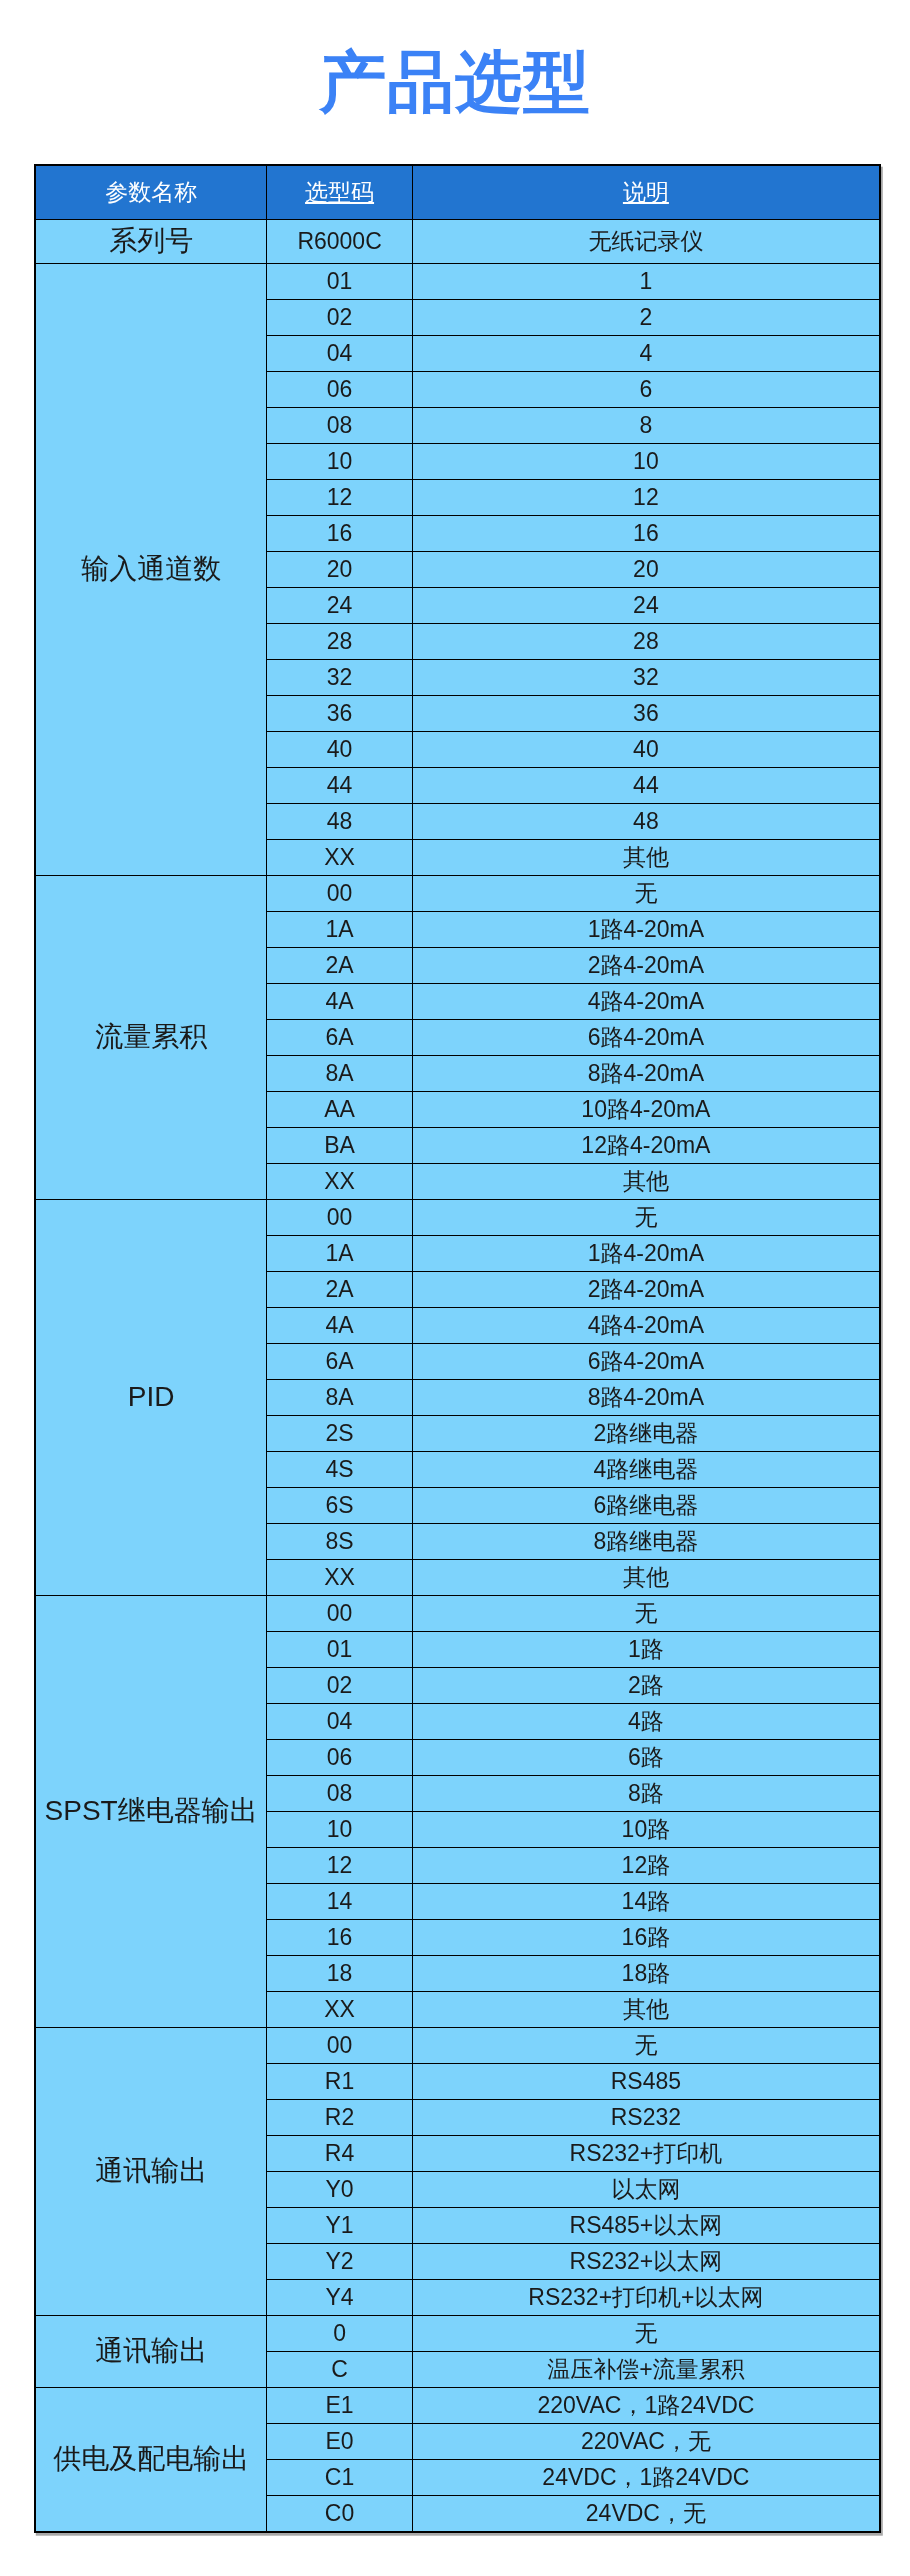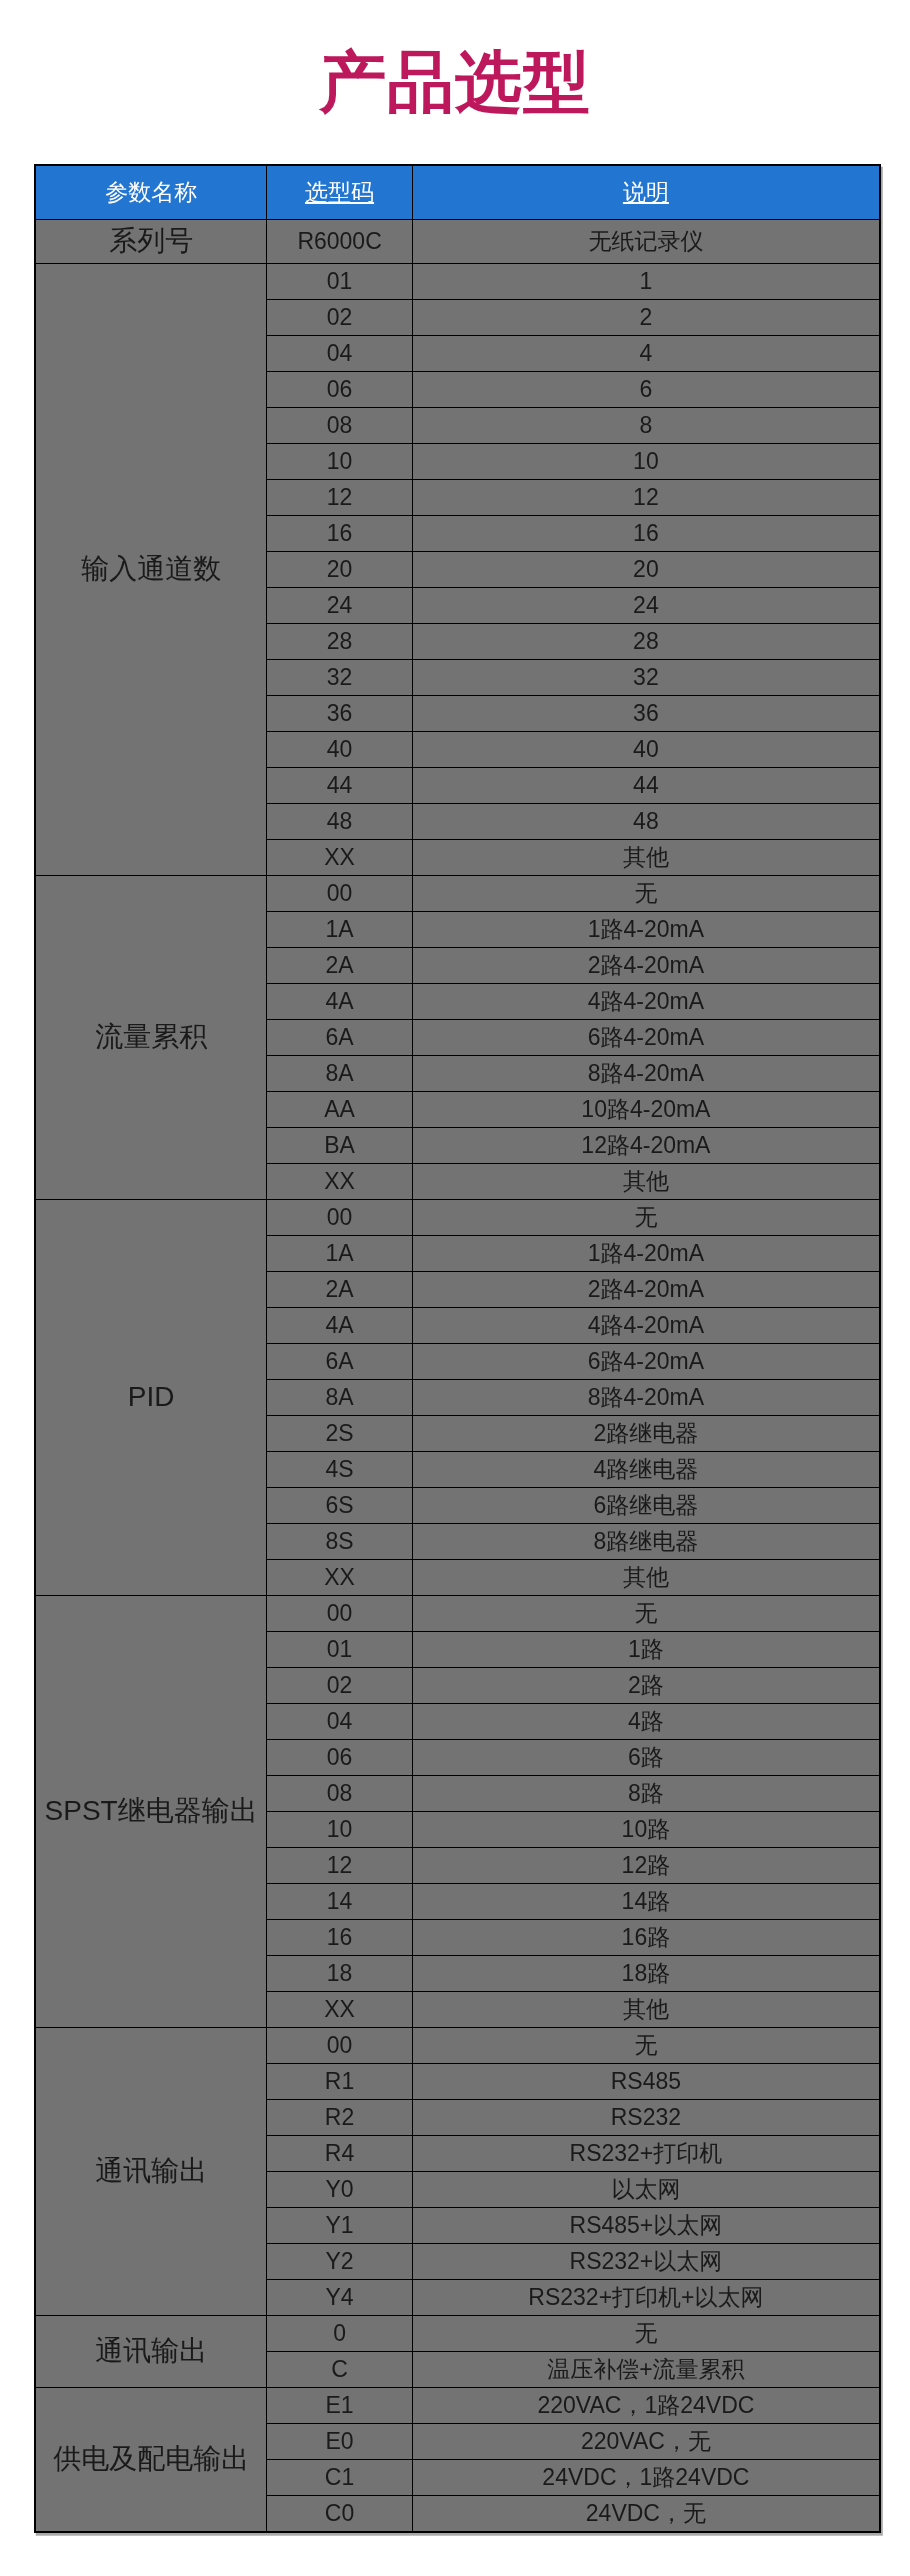--- a/index.html
+++ b/index.html
@@ -12,31 +12,31 @@
     min-height: 2576px;
     font-family: "Liberation Sans", "DejaVu Sans", sans-serif;
     color: #1a1a1a;
   }
   .title {
     margin: 42px 0 0 0;
     text-align: center;
     font-size: 67px;
     line-height: 1.2;
     font-weight: bold;
-    color: #be185d;
+    color: #3b82f6;
     letter-spacing: 0.9px;
   }
   table.sel-table {
     border-collapse: collapse;
     table-layout: fixed;
     width: 847px;
     margin: 42px 0 0 34px;
     border: 2.7px solid var(--border, #000);
     box-shadow: 1.8px 2.7px 0 var(--shadow, #a8a8a8);
-    background: #737373;
+    background: #7dd3fc;
   }
   col.c1 { width: 231px; }
   col.c2 { width: 145px; }
   col.c3 { width: 466px; }
   th {
     background: var(--header-bg, #2275d0);
     color: var(--header-text, #ffffff);
     font-size: 23px;
     font-weight: normal;
     height: 53px;

